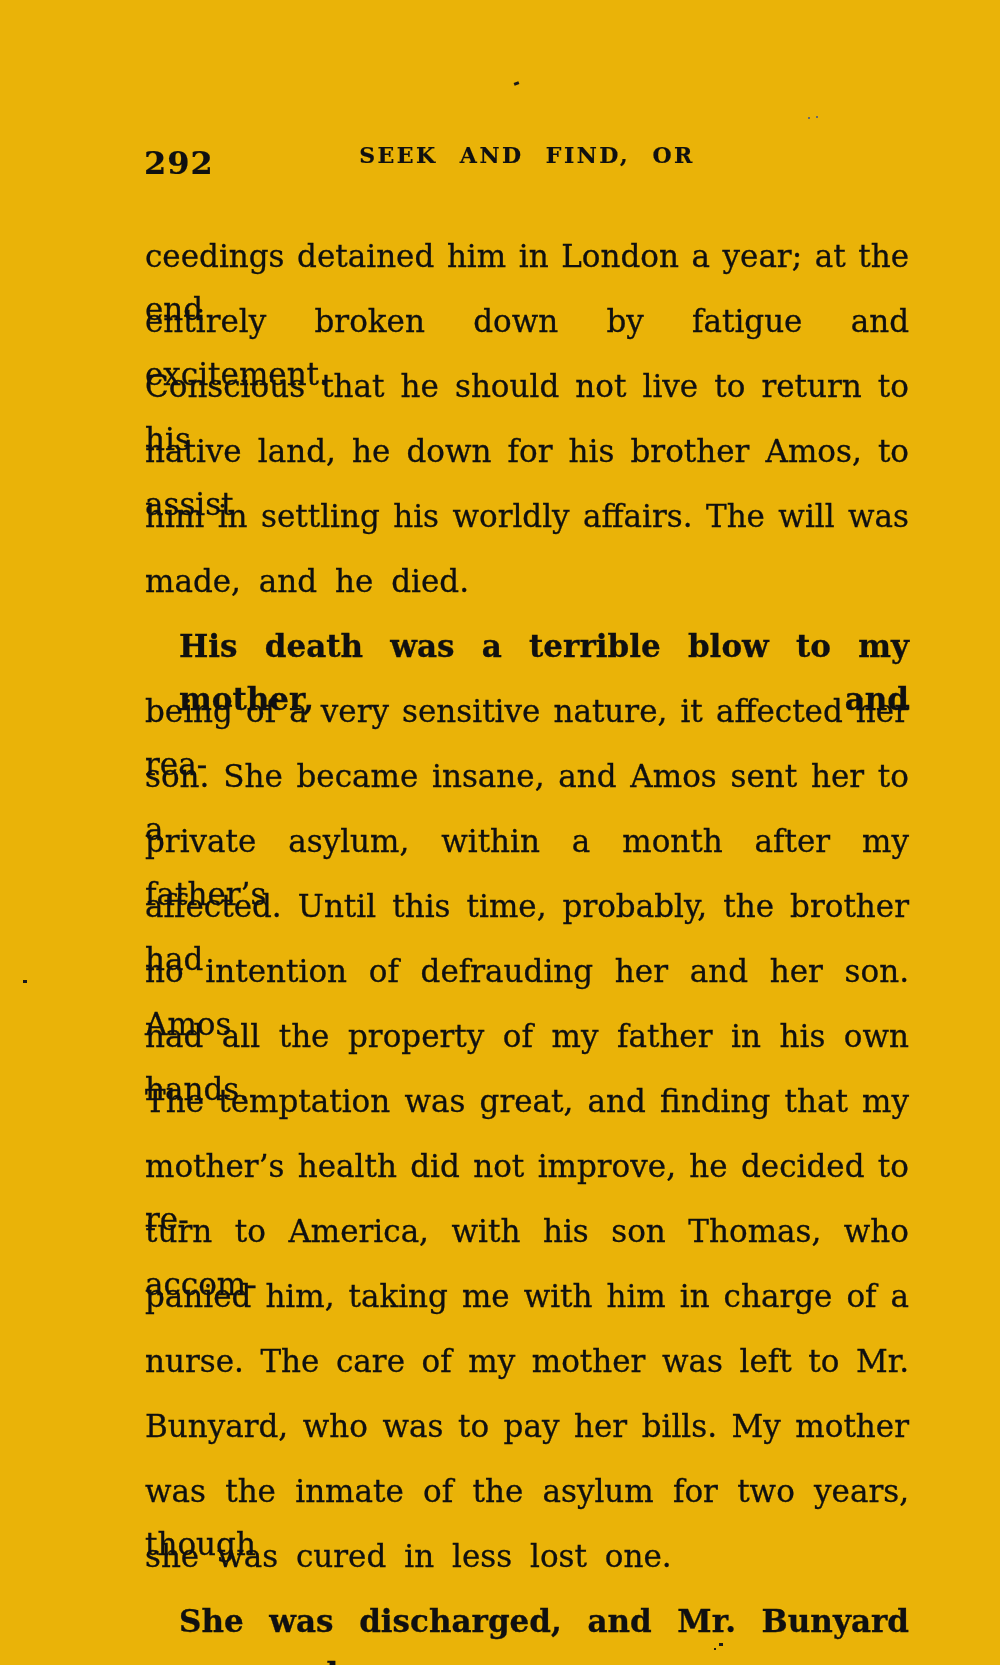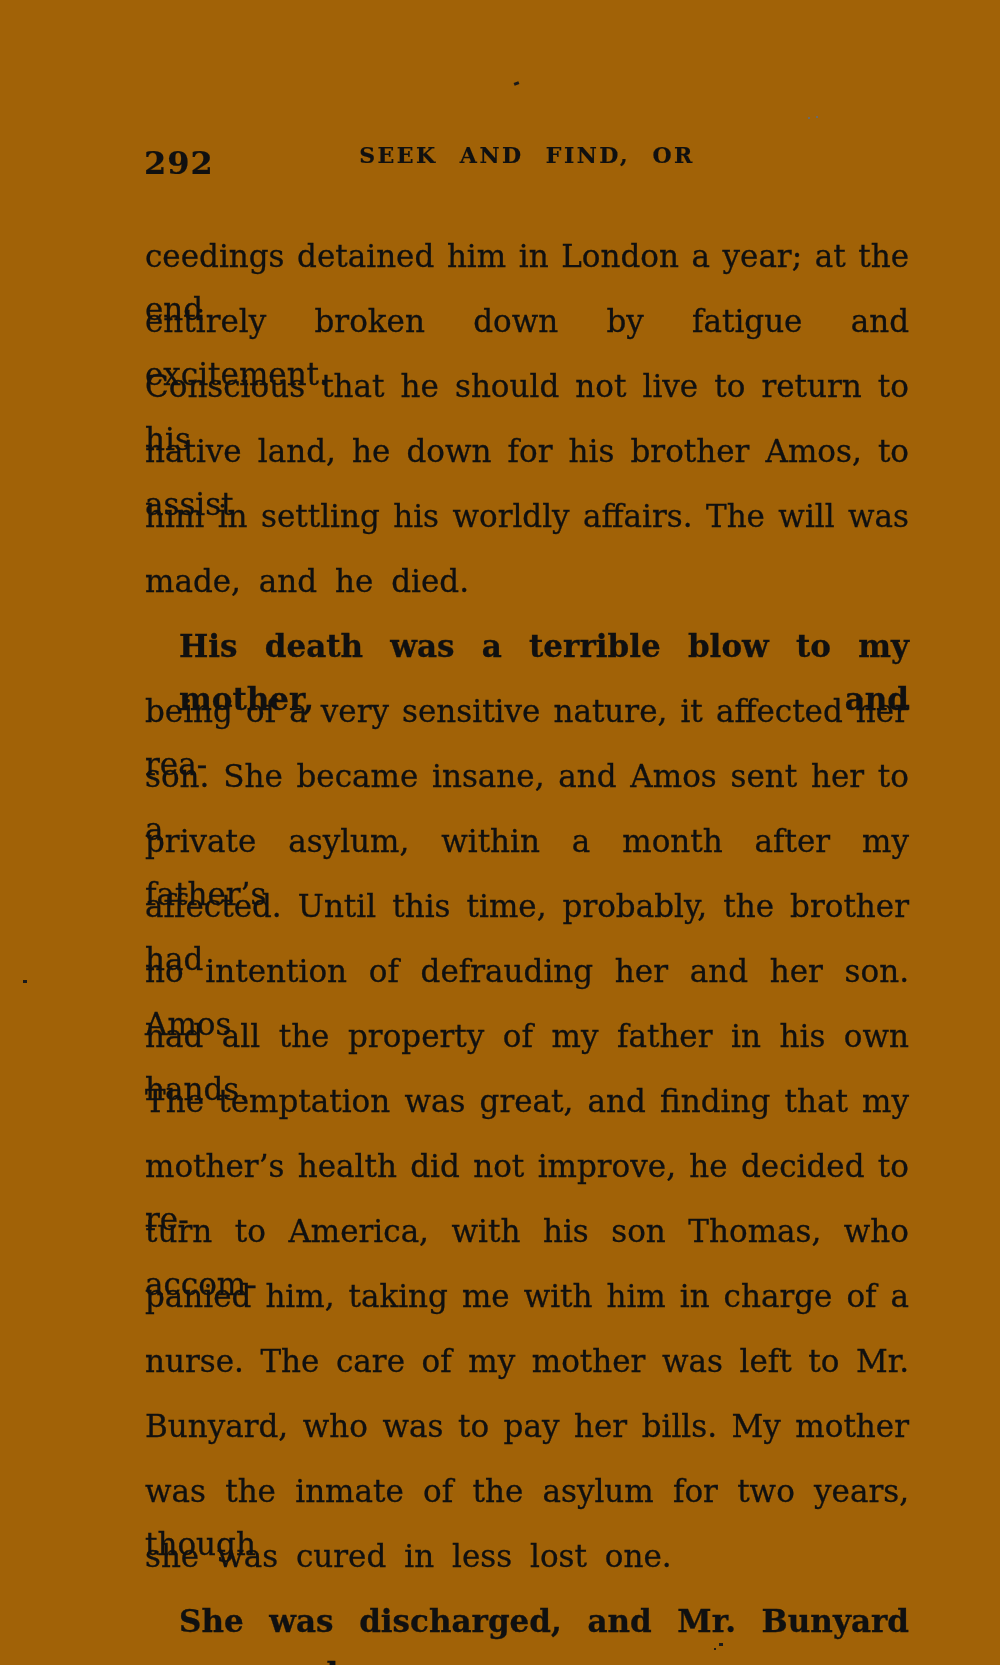--- a/index.html
+++ b/index.html
@@ -1,21 +1,21 @@
 <!DOCTYPE html>
 <html><head>
 <meta charset="utf-8">
 <style>
   html, body { margin: 0; padding: 0; }
   body { background: #ffffff; }
   .page {
     position: relative;
     width: 1000px;
     height: 1665px;
-    background: #a16207;
+    background: #eab308;
     overflow: hidden;
     font-family: "DejaVu Serif", "Liberation Serif", serif;
     color: #101010;
   }
   .page-number {
     position: absolute;
     left: 144px;
     top: 144px;
     font-size: 32px;
     font-weight: bold;

